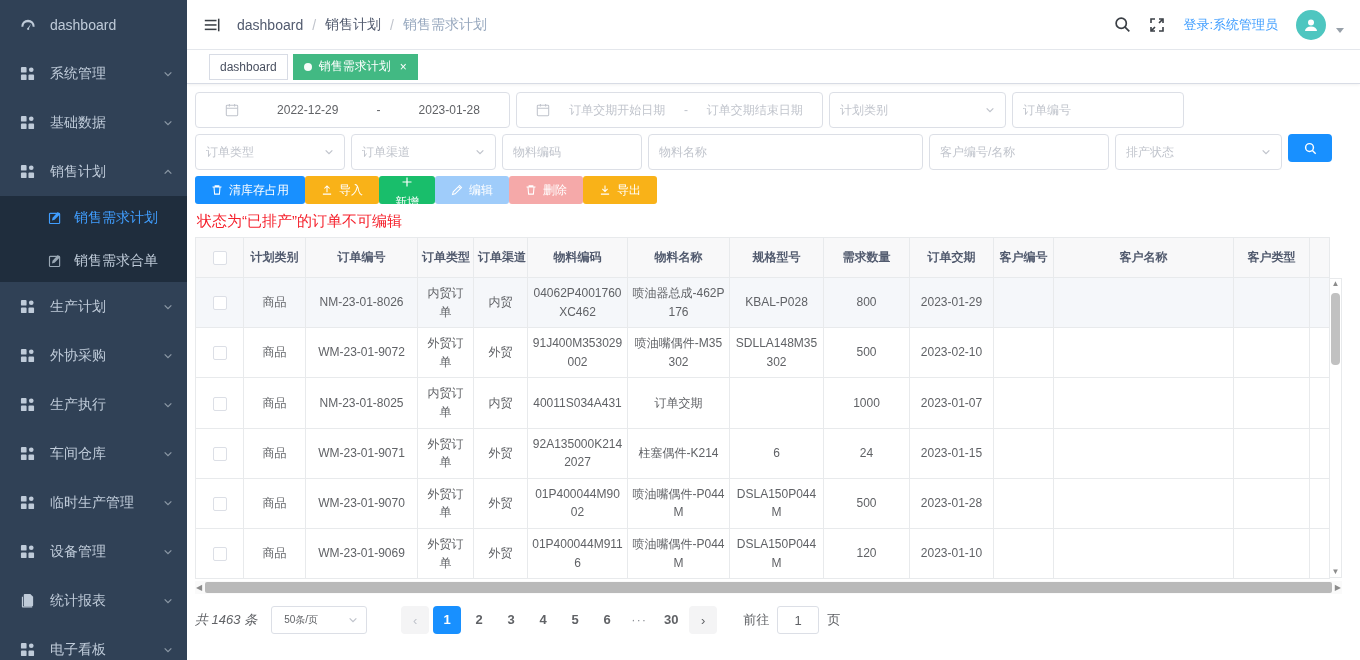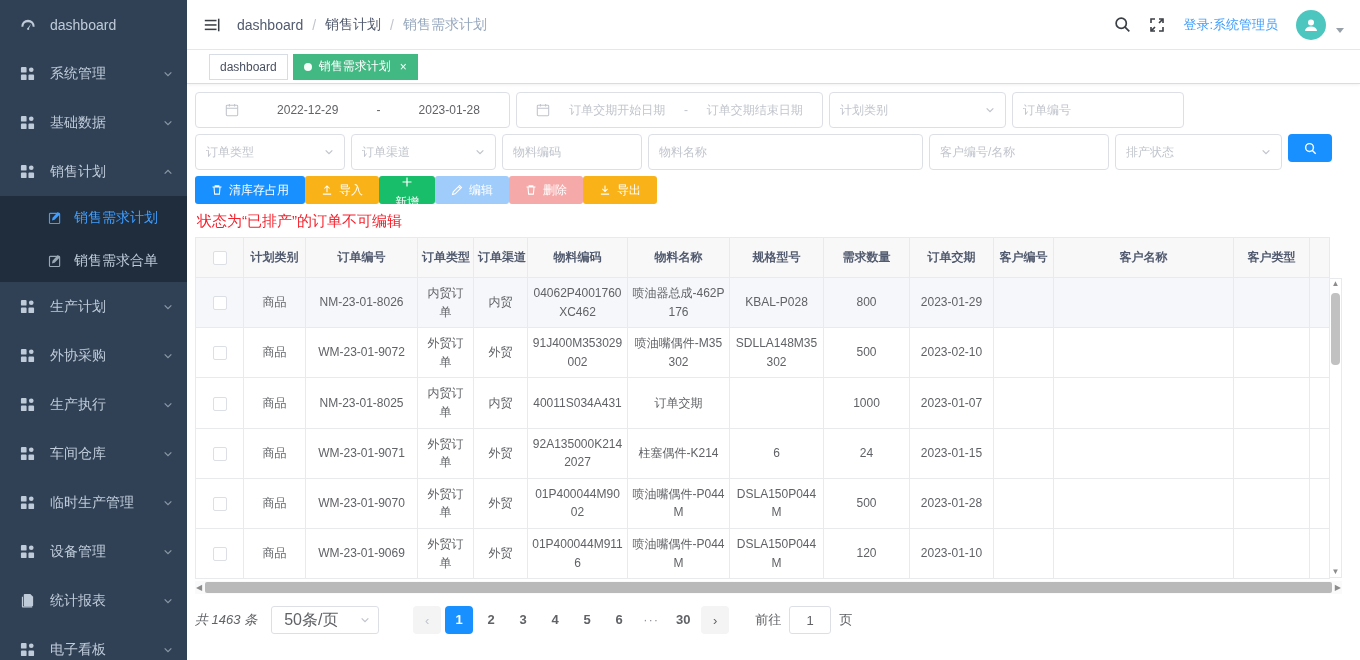--- a/index.html
+++ b/index.html
@@ -94,23 +94,23 @@
     align-items:center; justify-content:space-between; padding:1px 0; }
   .vscroll .thumb { width:9px; height:72px; background:#c1c1c1; border-radius:4px; position:absolute; top:14px; }
   .scroll-arrow { font-size:8px; color:#8c8c8c; line-height:1; }
   .hscroll { width:1147px; height:13px; margin-top:2px; display:flex; align-items:center; background:#fafafa; }
   .hscroll .h-thumb { height:11px; background:#b9b9b9; border-radius:2px; flex:1; margin:0 2px; }
   .hscroll .scroll-arrow { padding:0 1px; }
 
   
   .pagination { display:flex; align-items:center; margin-top:12px; font-size:13px; color:#606266; }
   .pg-total { margin-right:14px;font-style:italic; }
-  .size-select { width:108px; height:28px; border:1px solid #dcdfe6; border-radius:3px;
+  .size-select { width:96px; height:28px; border:1px solid #dcdfe6; border-radius:3px;
     display:flex; align-items:center; justify-content:space-between; padding:0 8px 0 12px;
-    font-size:16px; color:#606266; cursor:pointer; }
+    font-size:10px; color:#606266; cursor:pointer; }
   .pg-nav { width:28px; height:28px; border-radius:4px; background:#f4f4f5;
     display:flex; align-items:center; justify-content:center; font-size:13px; cursor:pointer; }
   .pg-nav.prev { margin-left:34px; color:#c0c4cc; }
   .pg-nav.next { color:#606266; margin-left:4px; }
   .pager { display:flex; align-items:center; gap:4px; margin-left:4px; }
   .page-btn { min-width:28px; height:28px; line-height:28px; text-align:center; border-radius:4px;
     font-weight:bold; font-size:13px; color:#606266; cursor:pointer; }
   .page-btn.active { background:#1890ff; color:#fff; }
   .page-btn.dots { letter-spacing:1px; font-weight:normal; color:#909399; }
   .goto-label { margin-left:26px; }

